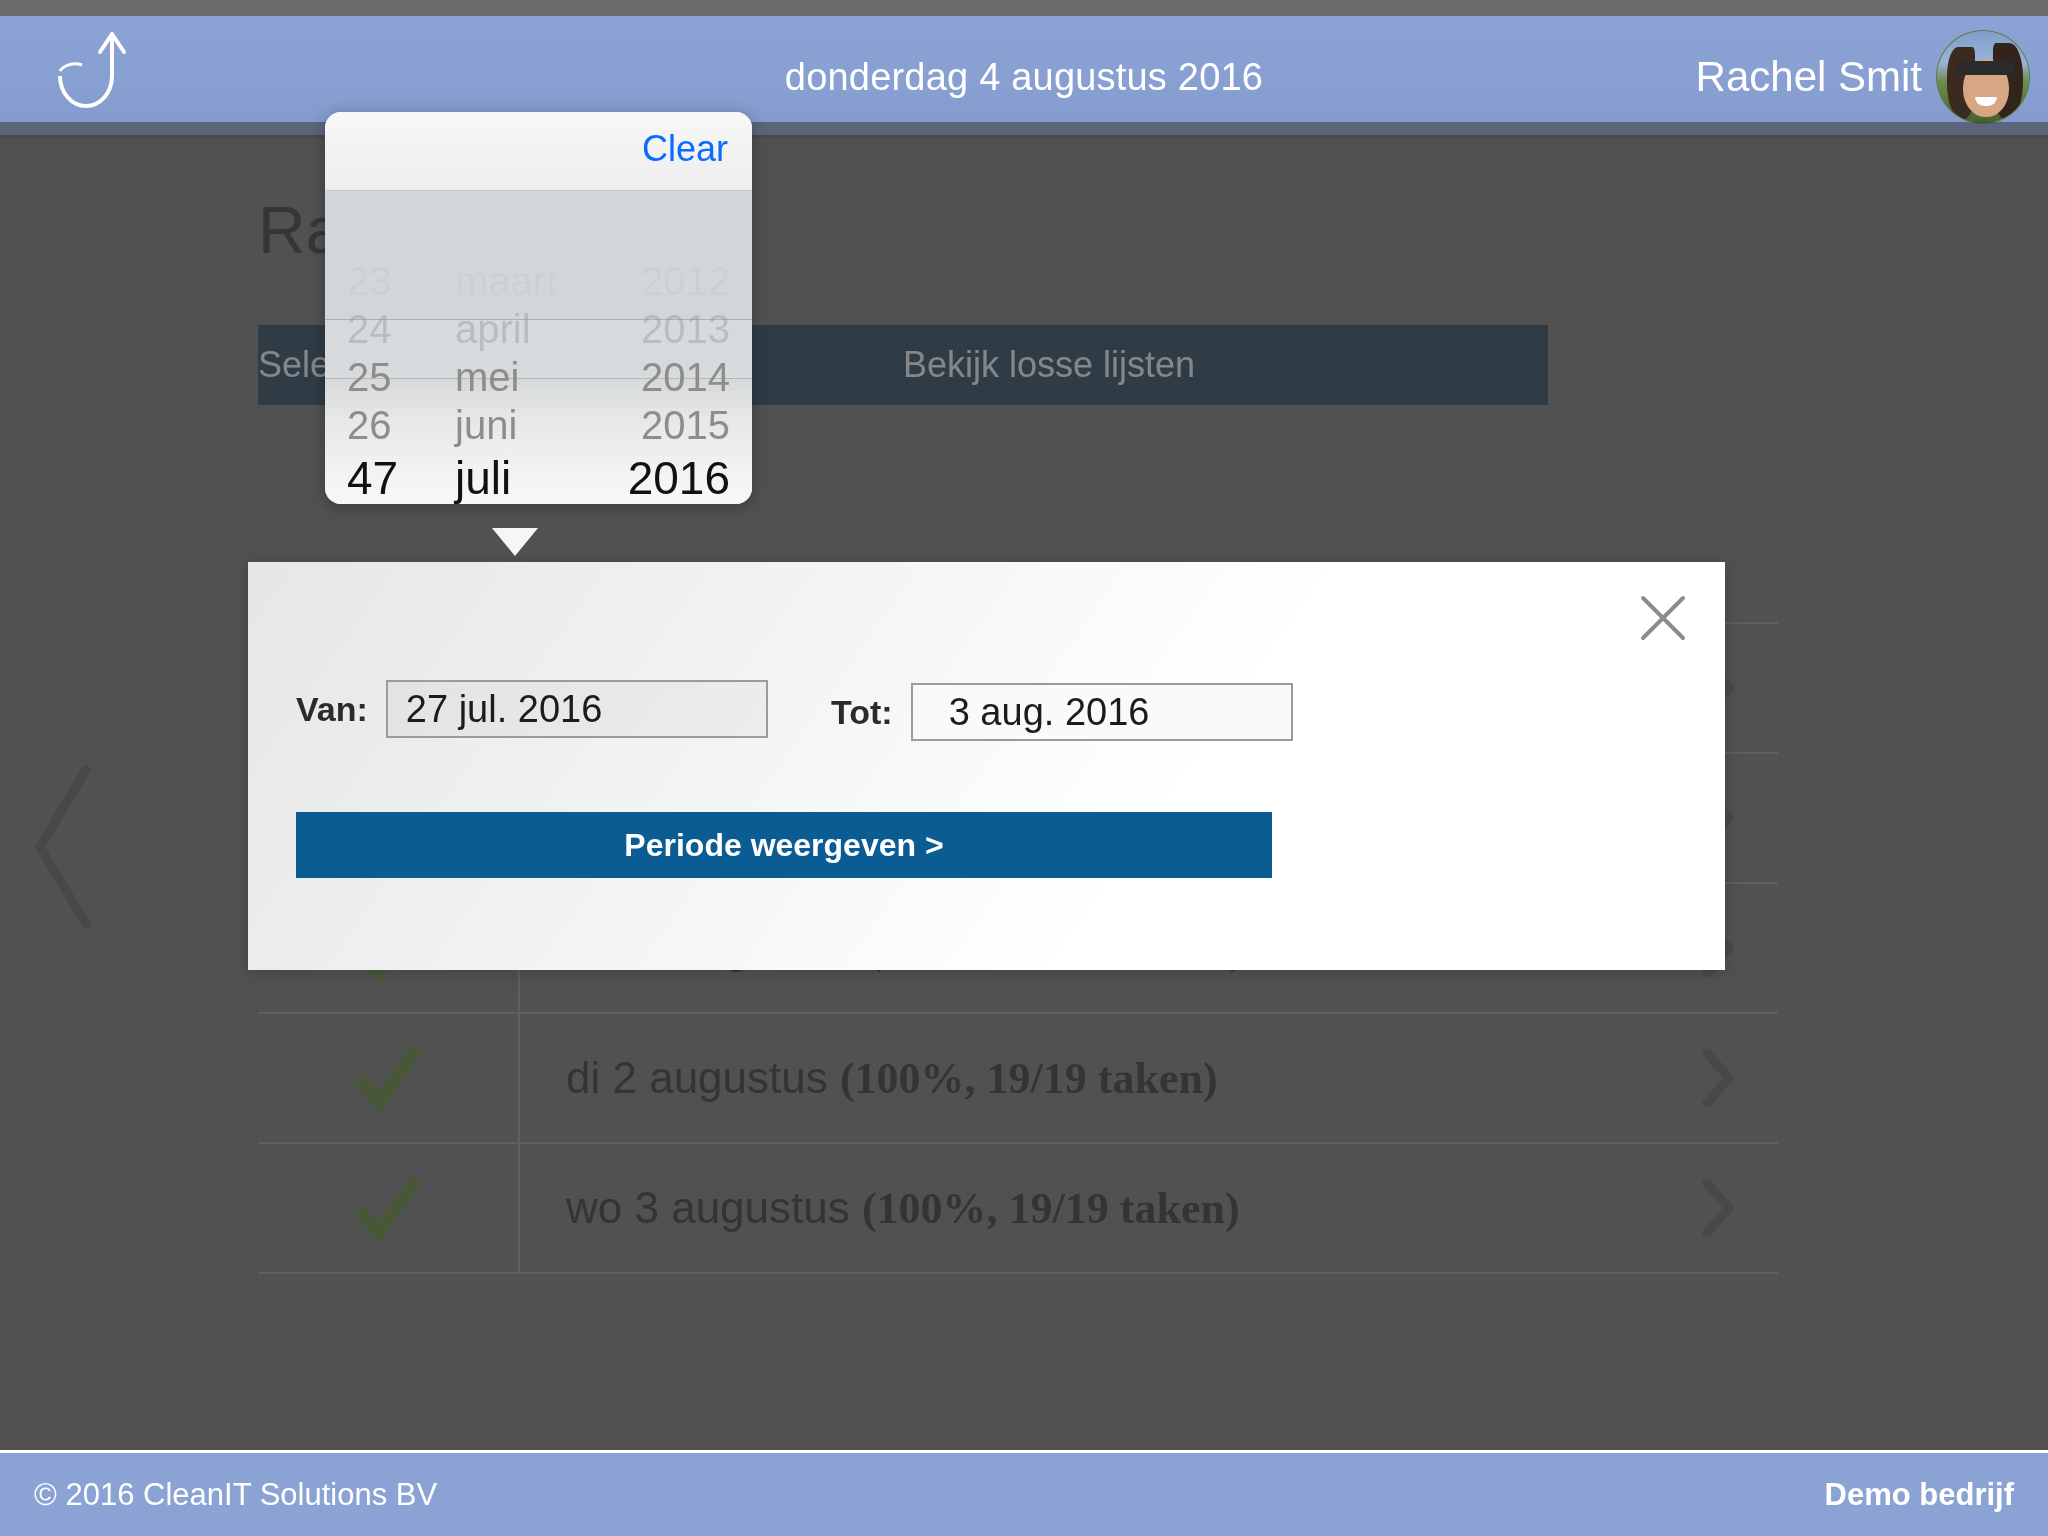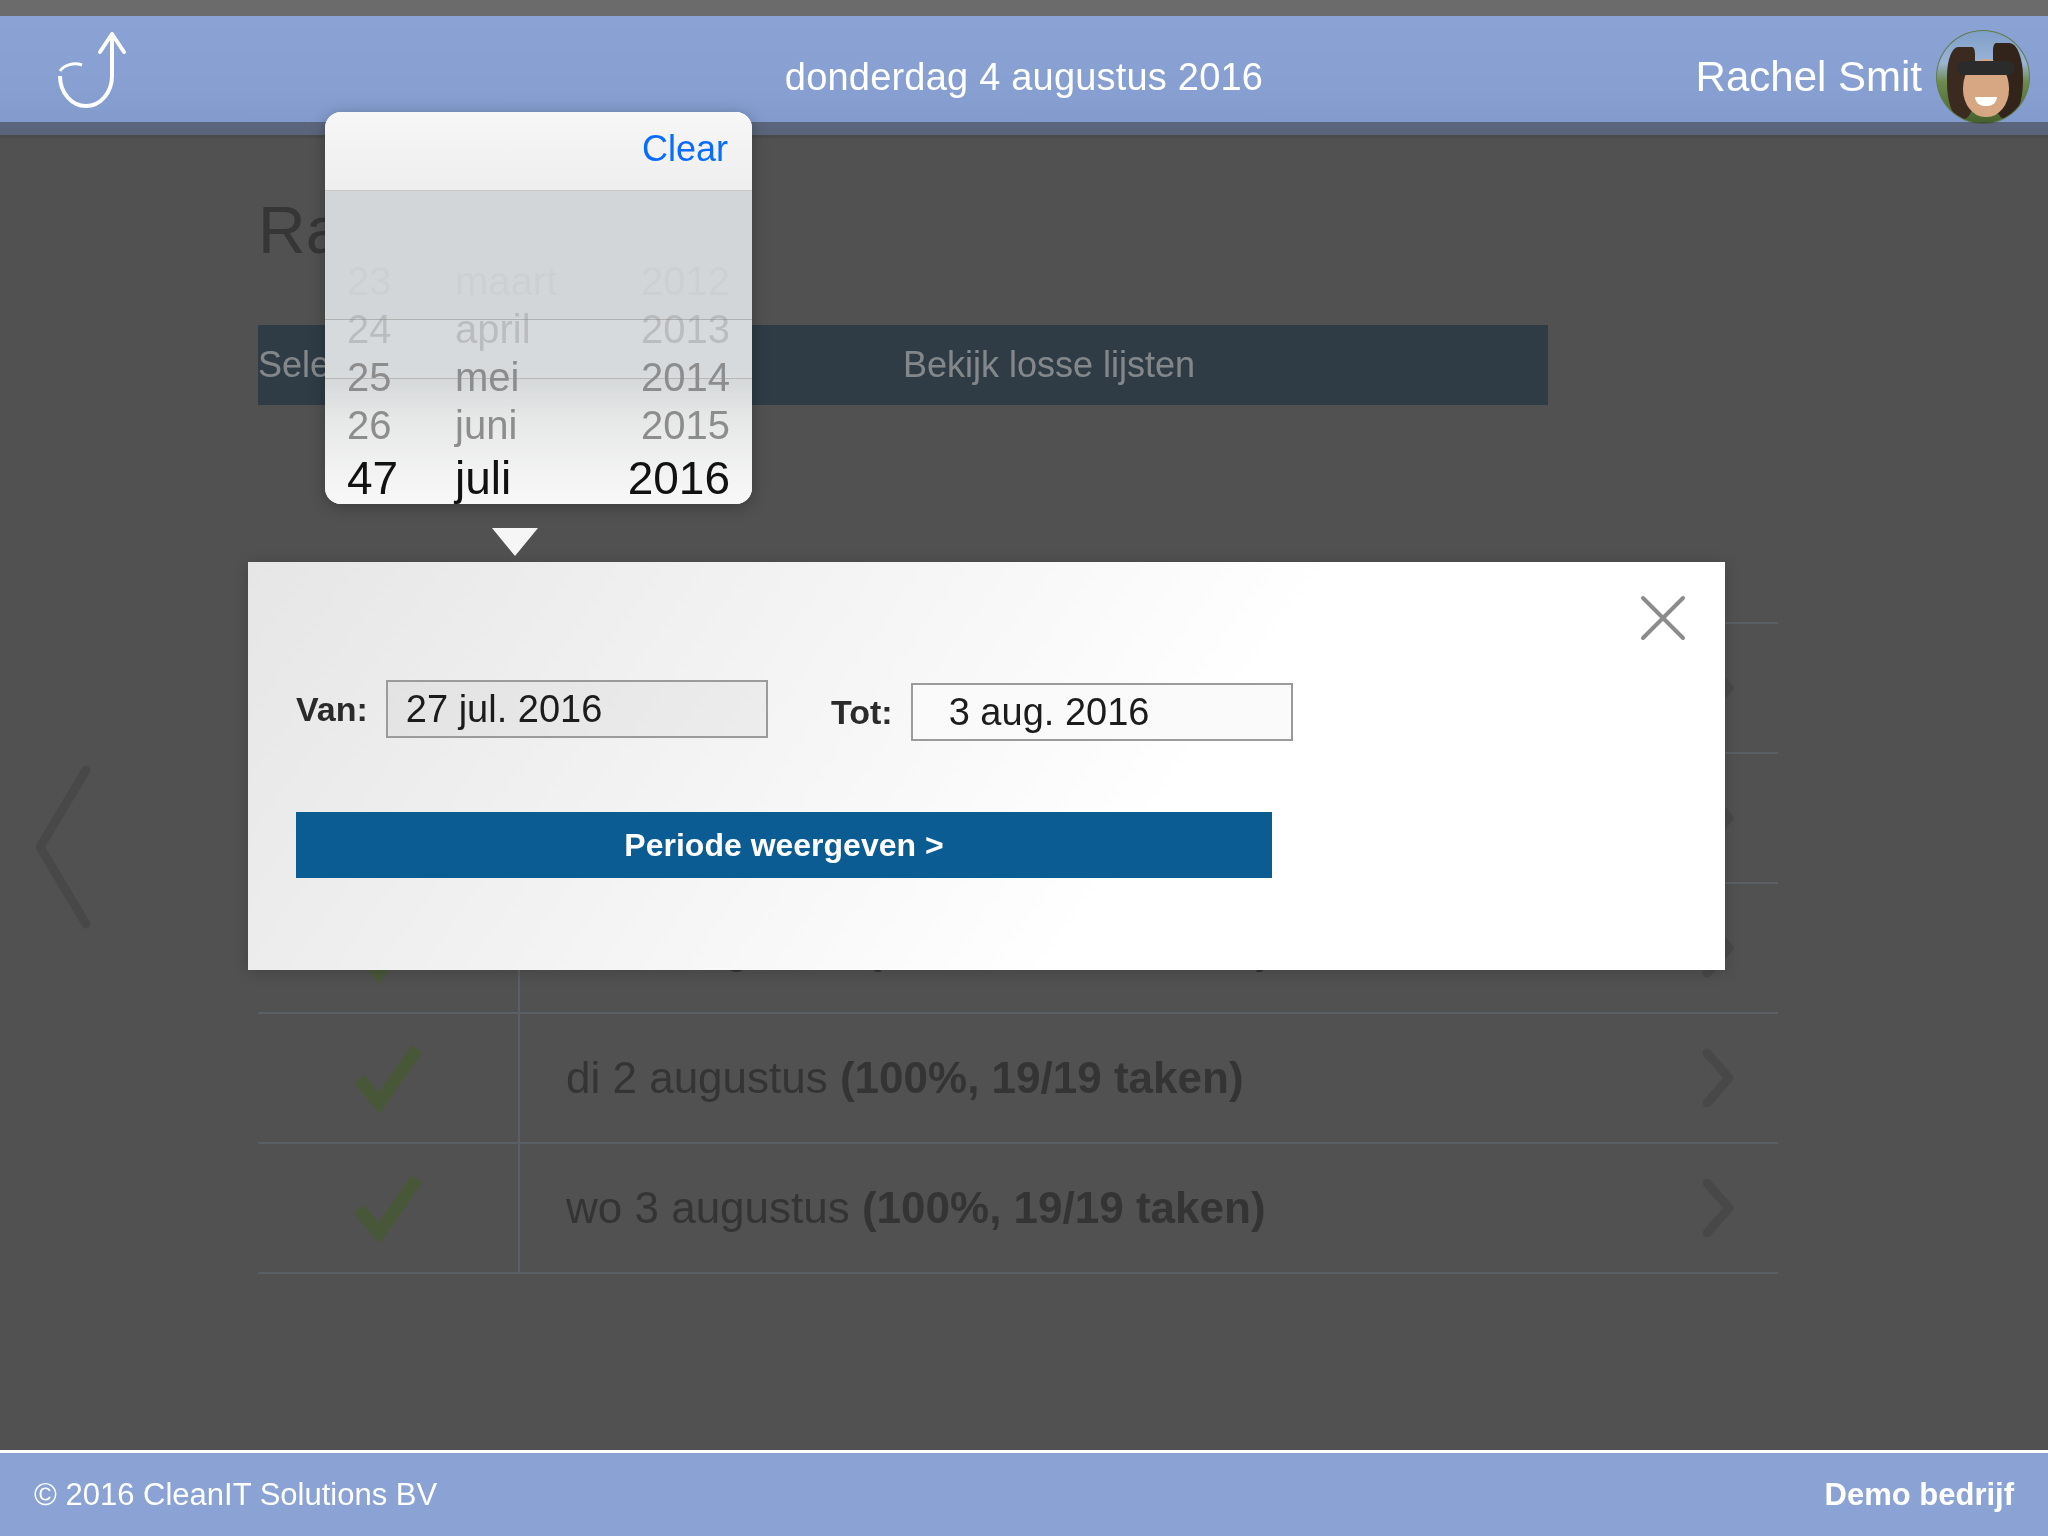--- a/index.html
+++ b/index.html
@@ -66,21 +66,21 @@
     position:relative;height:128px;border-bottom:2px solid #7d8c96;display:flex;align-items:center;
   }
   .row:first-child{border-top:2px solid #7d8c96;}
   .row .iconcell{
     width:262px;height:100%;border-right:2px solid #7d8c96;display:flex;align-items:center;justify-content:center;box-sizing:border-box;
   }
   .check{width:78px;height:78px;}
   .row .label{
     flex:1;padding-left:46px;font-size:44px;color:#2a2a2a;font-weight:300;white-space:nowrap;
   }
-  .row .label b{font-weight:700;}
+  .row .label b{font-weight:700;font-family:Liberation Serif, serif;}
   .row .chev{width:120px;display:flex;align-items:center;justify-content:center;}
   .chev svg{display:block;}
 
   
   .veil{
     position:absolute;left:0;top:122px;width:2048px;height:1330px;background:rgba(60,60,60,.56);
   }
 
   
   .footer{

